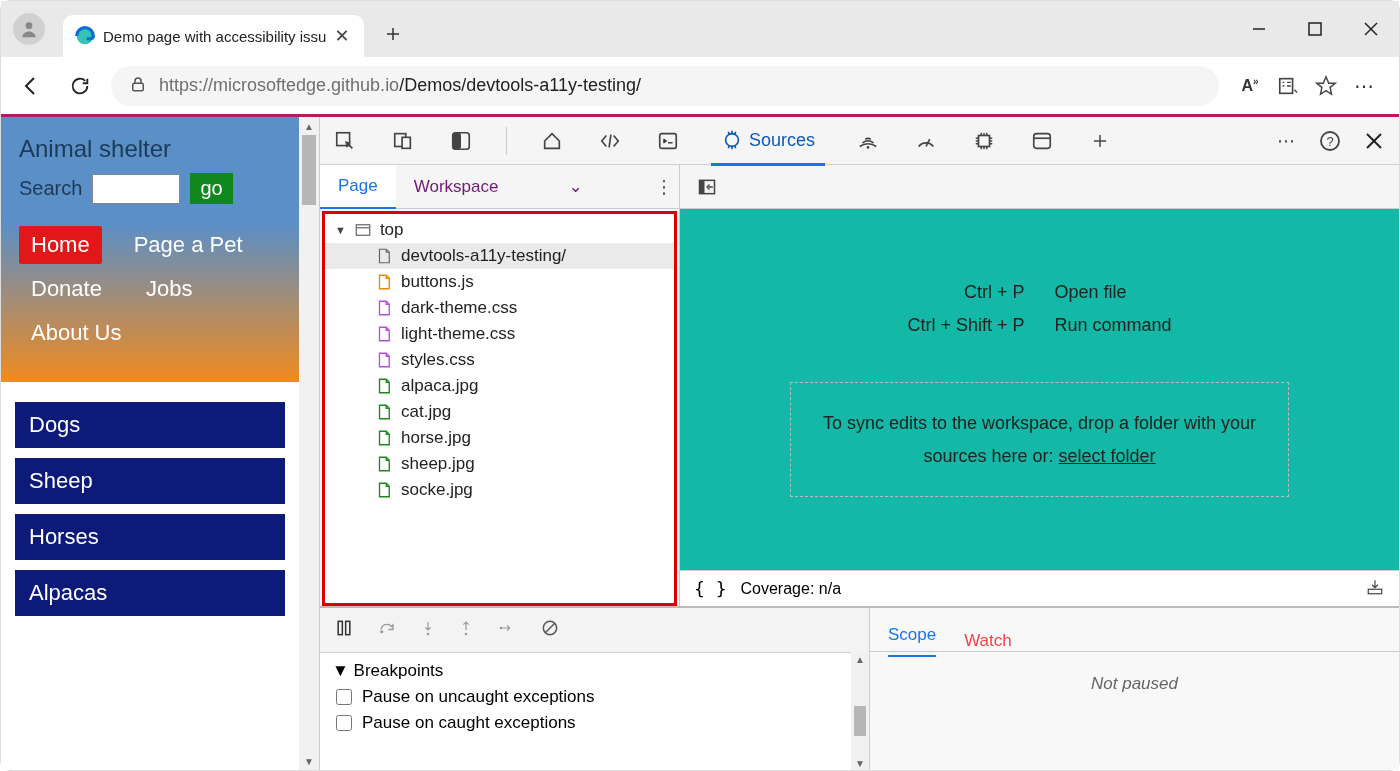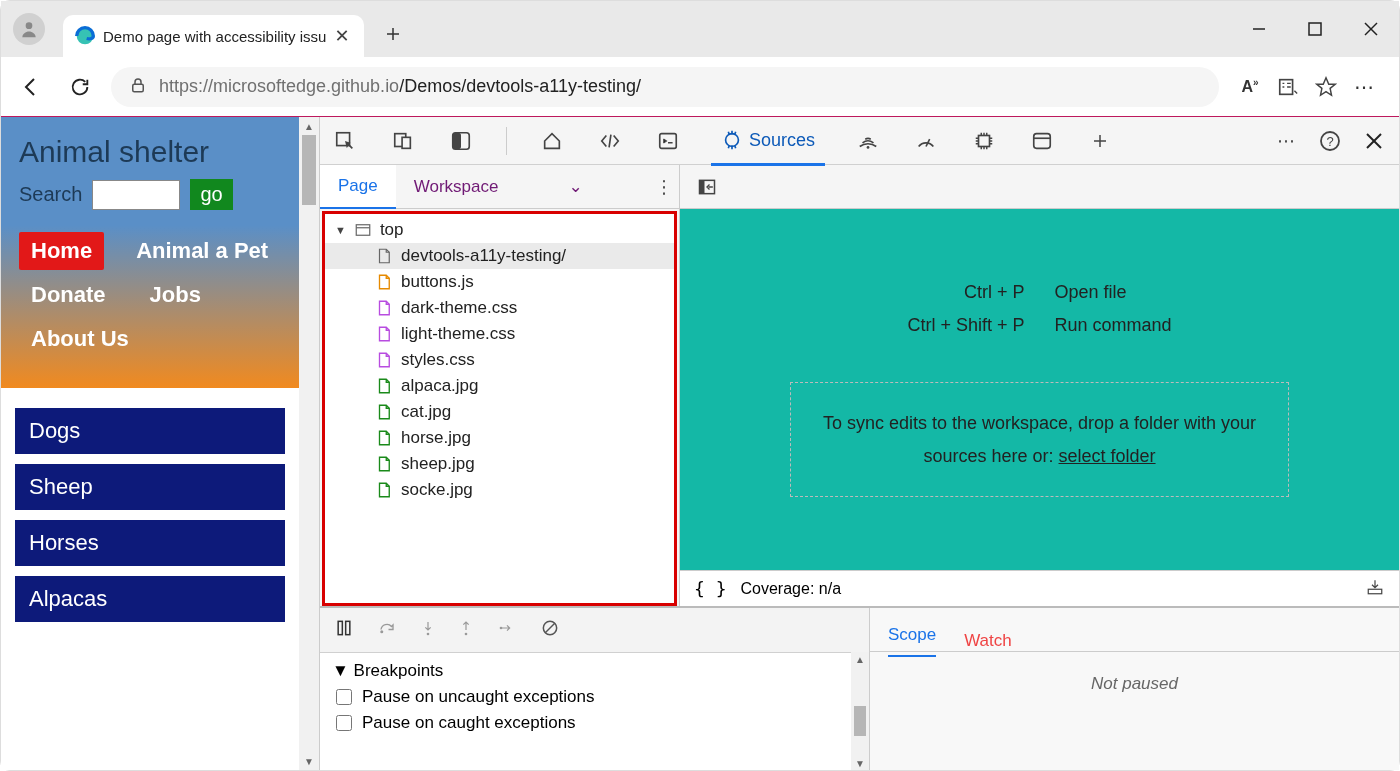--- a/index.html
+++ b/index.html
@@ -12,44 +12,44 @@
   .profile-avatar svg { width:20px; height:20px; fill:#888; }
   .tab { display:flex; align-items:center; background:#fff; height: 42px; border-radius: 10px 10px 0 0; padding: 0 14px 0 12px; gap:8px; position:relative; top:7px; min-width:300px; max-width:360px; }
   .tab .favicon { width:20px; height:20px; }
   .tab-title { font-size:15px; color:#222; white-space:nowrap; overflow:hidden; text-overflow:clip; flex:1; }
   .tab .close { font-size:18px; color:#444; }
   .newtab { width:30px; height:30px; display:flex; align-items:center; justify-content:center; margin-left:14px; position:relative; top:5px; }
   .win-controls { margin-left:auto; display:flex; gap:0; }
   .win-btn { width:56px; height:48px; display:flex; align-items:center; justify-content:center; font-size:14px; color:#222; }
 
   
-  .toolbar { display:flex; align-items:center; height:60px; background:#fff; padding:0 14px; gap:14px; border-bottom:1px solid #be185d; }
+  .toolbar { display:flex; align-items:center; height:60px; background:#fff; padding:0 14px; gap:14px; border-bottom:3px solid #be185d; }
   .tool-icon { width:34px; height:34px; display:flex; align-items:center; justify-content:center; color:#333; font-size:20px; }
   .addrbar { flex:1; background:#f5f5f5; border-radius:22px; height:40px; display:flex; align-items:center; padding:0 18px; gap:12px; }
   .addrbar .lock { color:#555; }
   .addr-url { font-size:18px; color:#707070; }
   .addr-url .dark { color:#222; }
   .right-icons { display:flex; gap:4px; align-items:center; margin-right:4px; }
 
   
   .content { flex:1; display:flex; overflow:hidden; }
 
   
   .page { width:318px; min-width:318px; background:#fff; overflow:auto; position:relative; }
   .page-scroll { position:absolute; right:0; top:0; width:20px; height:100%; background:#f1f1f1; display:flex; flex-direction:column; align-items:center; }
   .page-scroll .arrow { font-size:10px; color:#666; height:18px; display:flex; align-items:center; }
   .page-scroll .thumb { width:14px; height:70px; background:#b6b6b6; border-radius:0; }
   .hero { background: linear-gradient(180deg,#5a8fc7 0%, #5a8fc7 40%, #f18a1f 100%); padding:18px 18px 14px 18px; position:relative; }
   .blue-card { background:#5a8fc7; padding:0 0 12px 0; }
-  .hero h1 { font-size:30px; font-weight:400; color:#1d3a56; margin-bottom:10px; }
+  .hero h1 { font-size:24px; font-weight:400; color:#1d3a56; margin-bottom:10px; }
   .search-row { display:flex; align-items:center; gap:10px; }
   .search-row label { font-size:20px; color:#1d3a56; }
   .search-row input { width:88px; height:30px; background:#fff; border:1px solid #888; }
   .go-btn { background:#11881e; color:#fff; border:none; padding:4px 10px; font-size:20px; }
-  .nav { padding:10px 0 16px 0; display:flex; flex-wrap:wrap; gap:6px 20px;font-weight:bold; }
+  .nav { padding:10px 0 16px 0; display:flex; flex-wrap:wrap; gap:6px 20px; }
   .nav a { color:#fff; font-size:22px; padding:6px 12px; text-decoration:none; display:inline-block; }
   .nav a.home { background:#e21818; border-radius:2px; }
   .animals { padding:20px 14px 14px 14px; }
   .animal-btn { display:block; width:270px; background:#0d1a7a; color:#fff; font-size:22px; padding:10px 14px; margin-bottom:10px; border:none; text-align:left; cursor:default; }
 
   
   .devtools { flex:1; display:flex; flex-direction:column; background:#f5f5f5; border-left:1px solid #ccc; }
   .dt-tabbar { height:48px; display:flex; align-items:center; padding:0 10px; gap:28px; border-bottom:1px solid #d0d0d0; background:#f5f5f5; }
   .dt-icon { width:30px; height:30px; display:flex; align-items:center; justify-content:center; color:#444; font-size:18px; }
   .dt-tab-sep { width:1px; height:28px; background:#ccc; margin:0 2px; }
@@ -200,21 +200,21 @@
         <div class="blue-card">
           <h1>Animal shelter</h1>
           <div class="search-row">
             <label>Search</label>
             <input style="">
             <button class="go-btn">go</button>
           </div>
         </div>
         <nav class="nav">
           <a href="#" class="home">Home</a>
-          <a href="#">Animal a Pet</a>
+          <a href="#">Page a Pet</a>
           <a href="#">Donate</a>
           <a href="#">Jobs</a>
           <a href="#">About Us</a>
         </nav>
       </div>
       <div class="animals">
         <button class="animal-btn">Dogs</button>
         <button class="animal-btn">Sheep</button>
         <button class="animal-btn">Horses</button>
         <button class="animal-btn">Alpacas</button>

